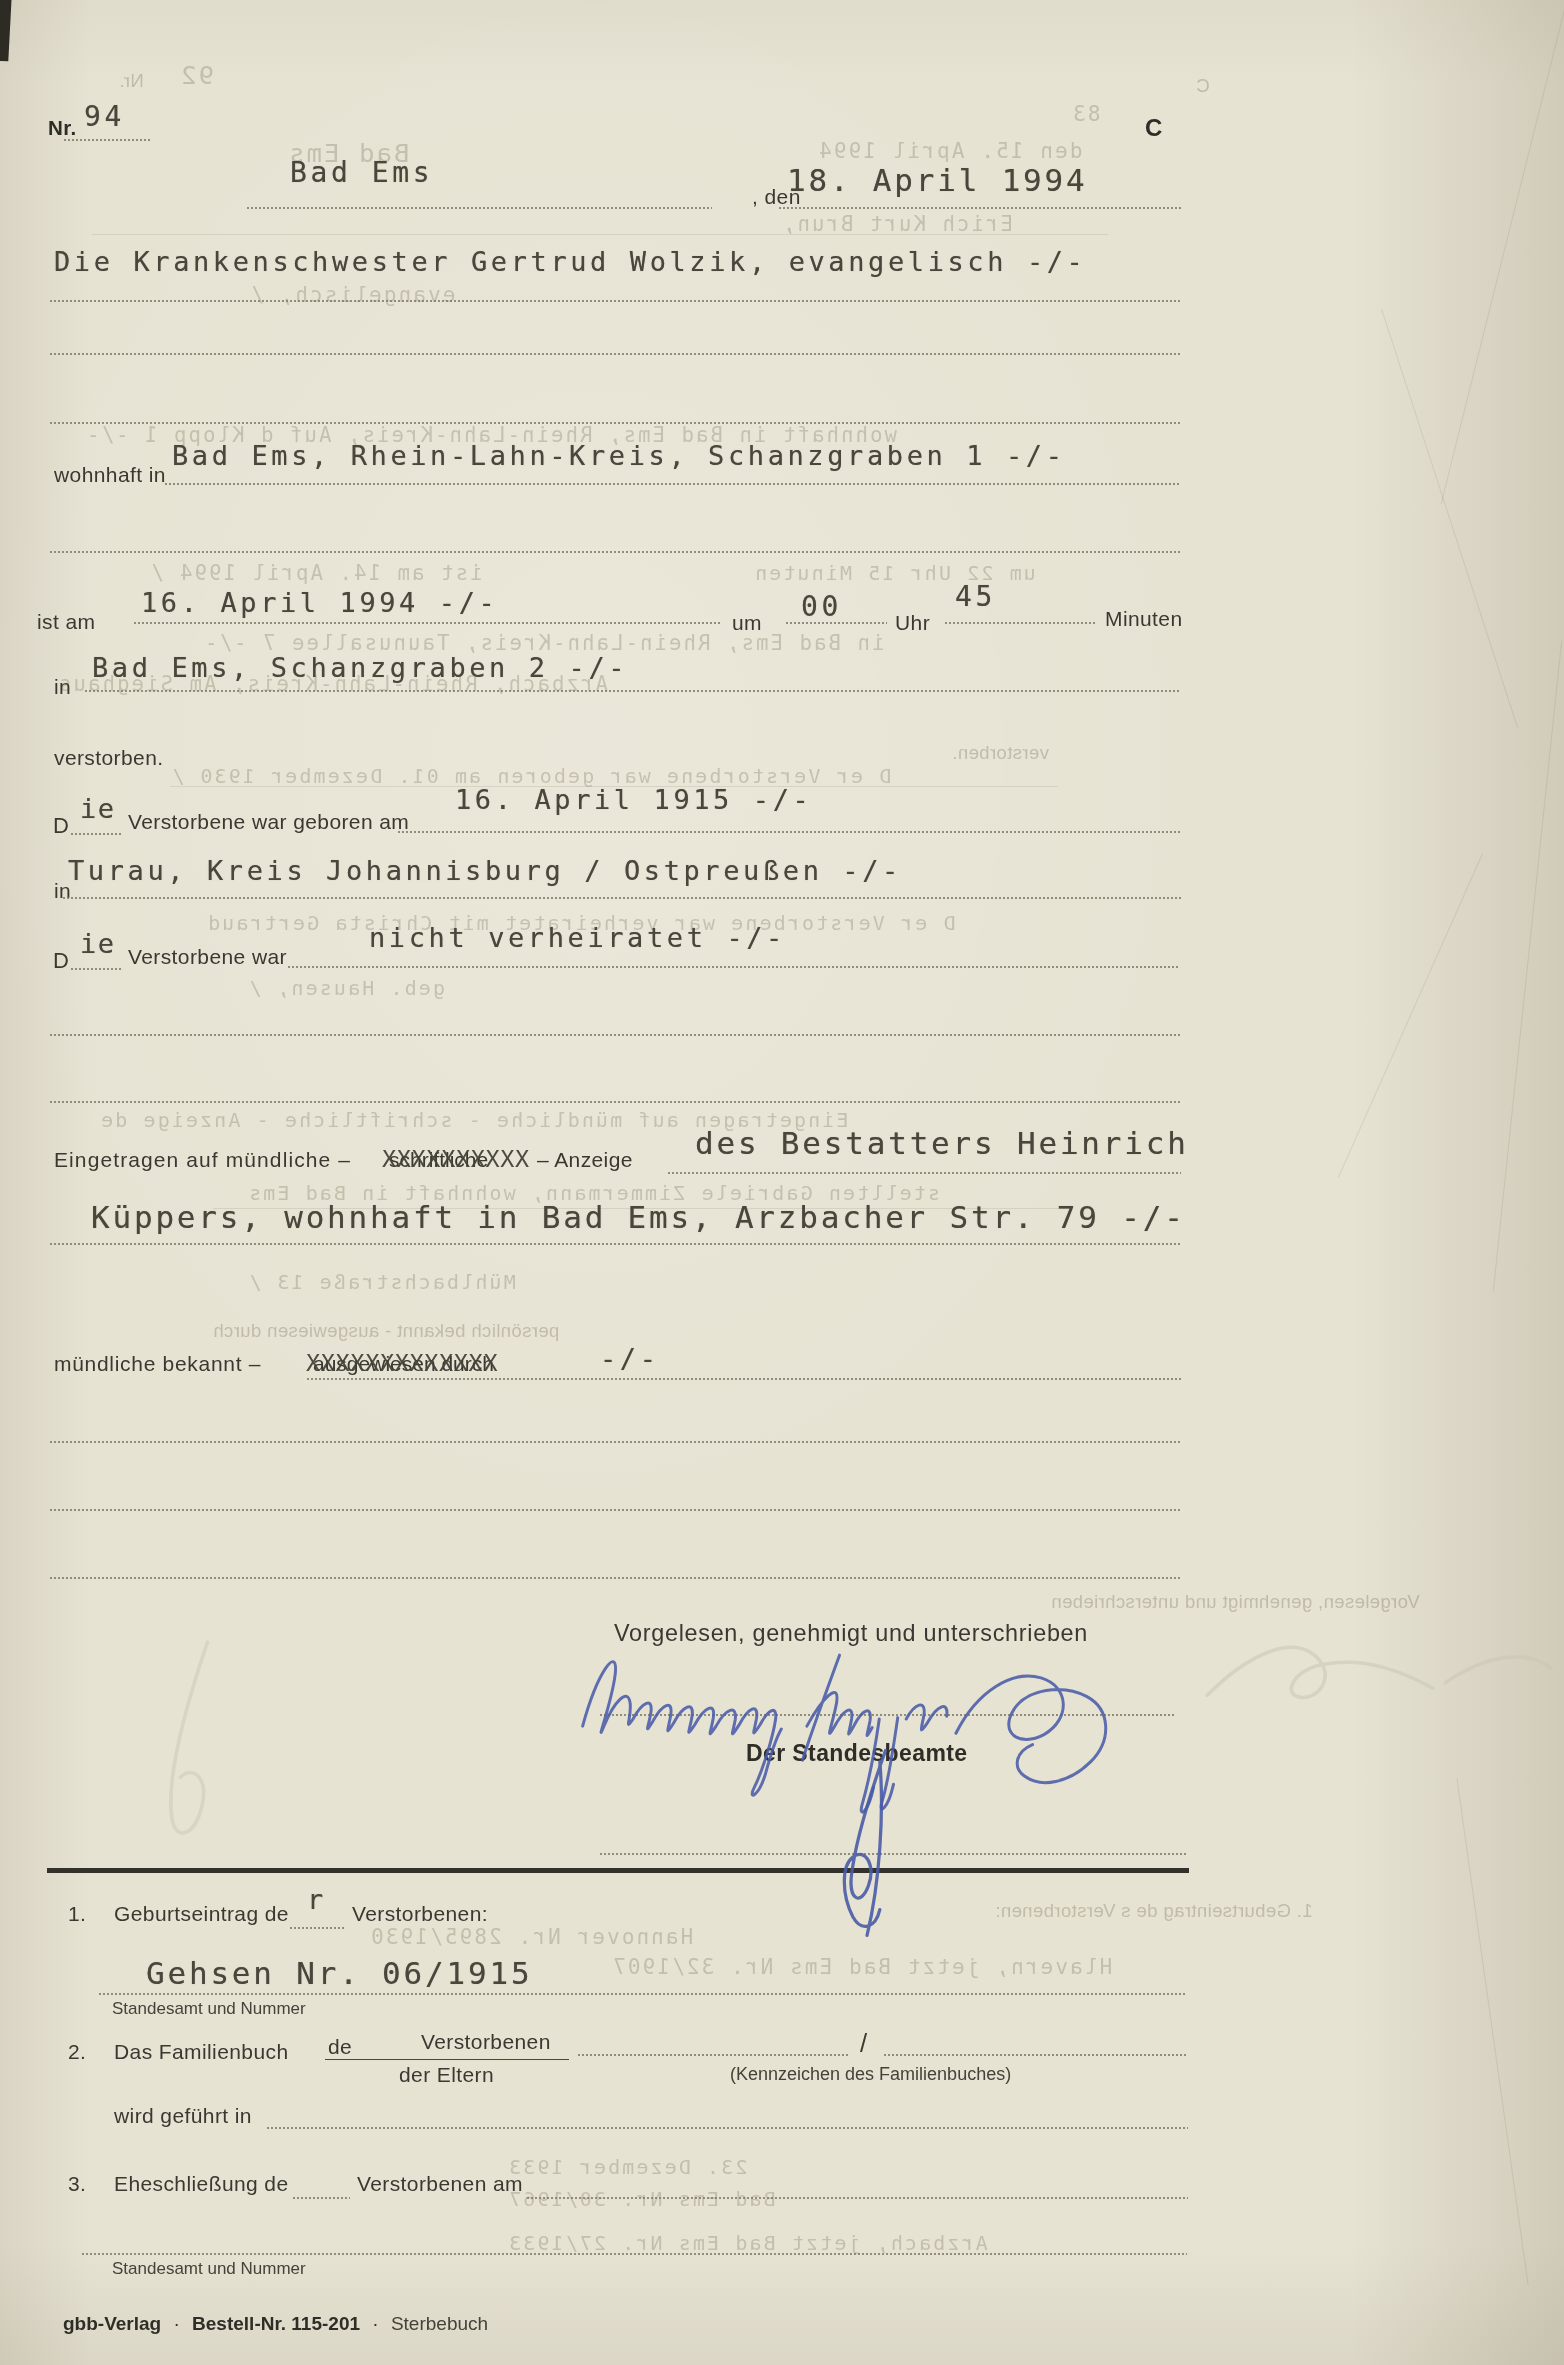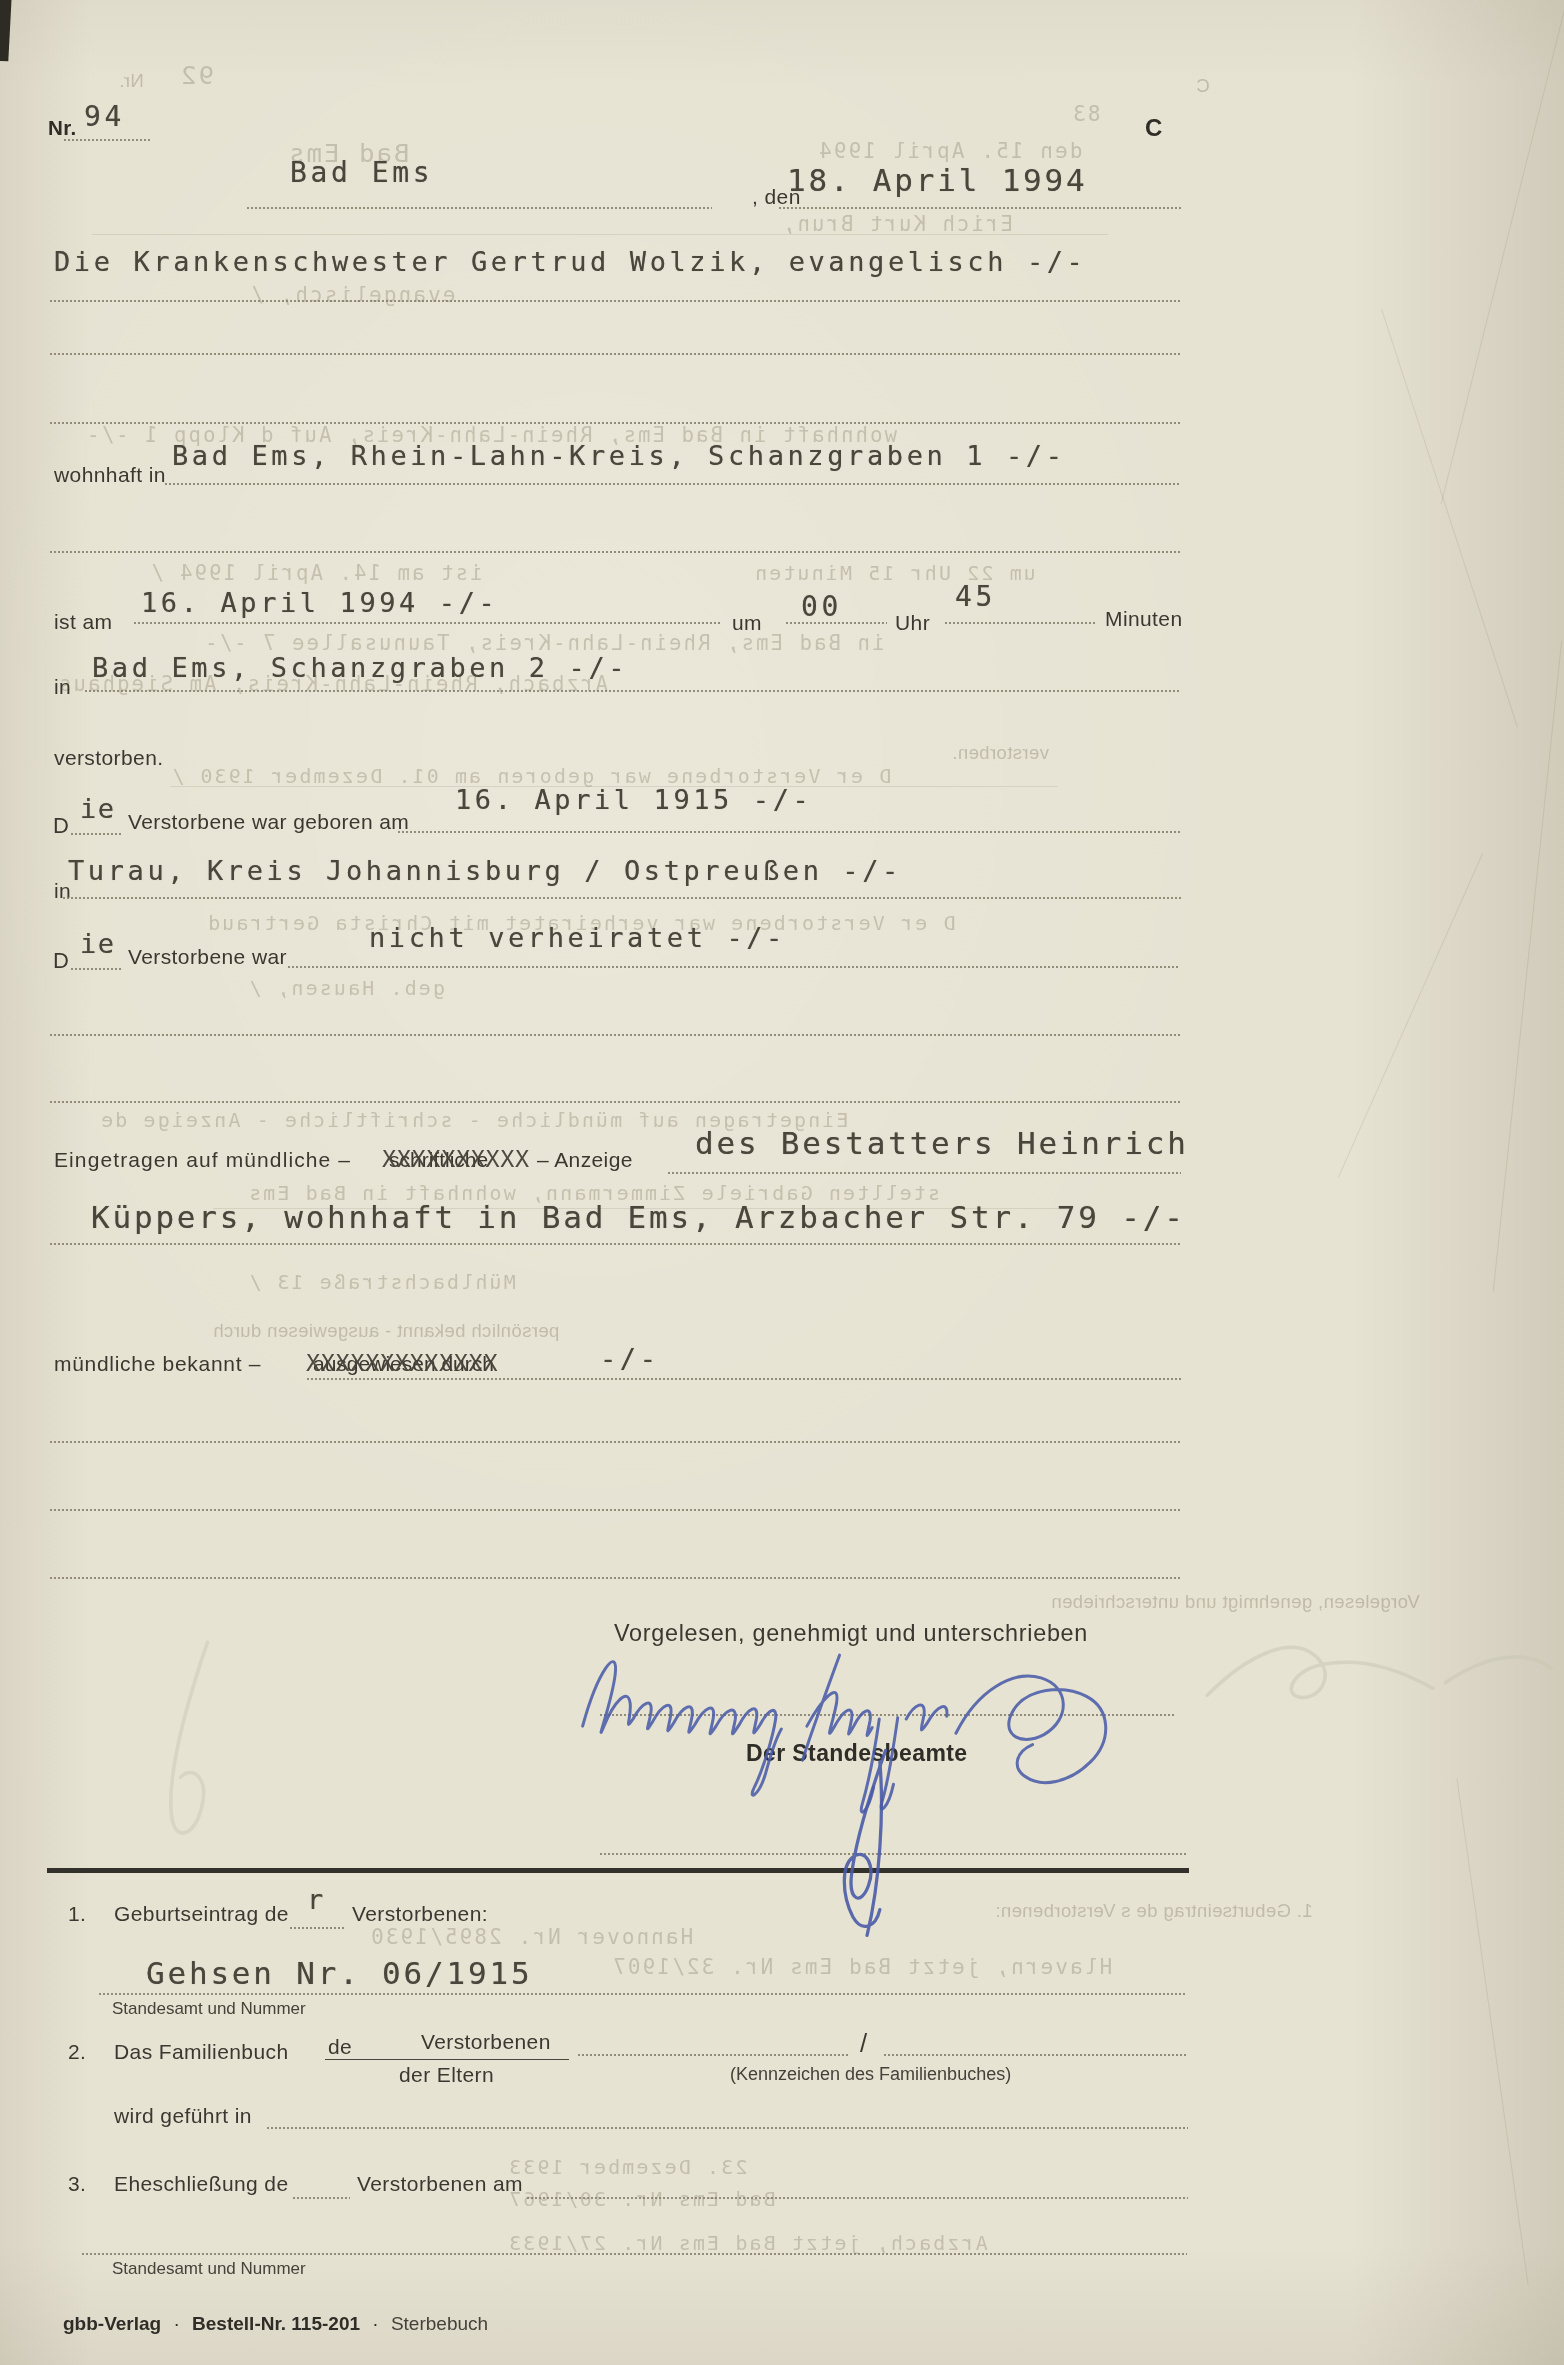--- a/index.html
+++ b/index.html
@@ -93,21 +93,21 @@
 <div class="a tw" style="left:54px;top:246px">Die Krankenschwester Gertrud Wolzik, evangelisch -/-</div>
 <div class="a dot" style="left:50px;top:300px;width:1131px"></div>
 <div class="a dot" style="left:50px;top:353px;width:1131px"></div>
 <div class="a dot" style="left:50px;top:422px;width:1131px"></div>
 
 <div class="a lbl" style="left:54px;top:463px">wohnhaft in</div>
 <div class="a tw" style="left:172px;top:440px">Bad Ems, Rhein-Lahn-Kreis, Schanzgraben 1 -/-</div>
 <div class="a dot" style="left:165px;top:483px;width:1016px"></div>
 <div class="a dot" style="left:50px;top:551px;width:1131px"></div>
 
-<div class="a lbl" style="left:54px;top:610px">ist am</div>
+<div class="a lbl" style="left:37px;top:610px">ist am</div>
 <div class="a tw" style="left:141px;top:587px">16. April 1994 -/-</div>
 <div class="a dot" style="left:134px;top:622px;width:588px"></div>
 <div class="a lbl" style="left:732px;top:611px">um</div>
 <div class="a tw" style="left:801px;top:590px;font-size:28px">00</div>
 <div class="a dot" style="left:786px;top:622px;width:101px"></div>
 <div class="a lbl" style="left:895px;top:611px">Uhr</div>
 <div class="a tw" style="left:955px;top:580px;font-size:28px">45</div>
 <div class="a dot" style="left:945px;top:622px;width:152px"></div>
 <div class="a lbl" style="left:1105px;top:607px">Minuten</div>
 

